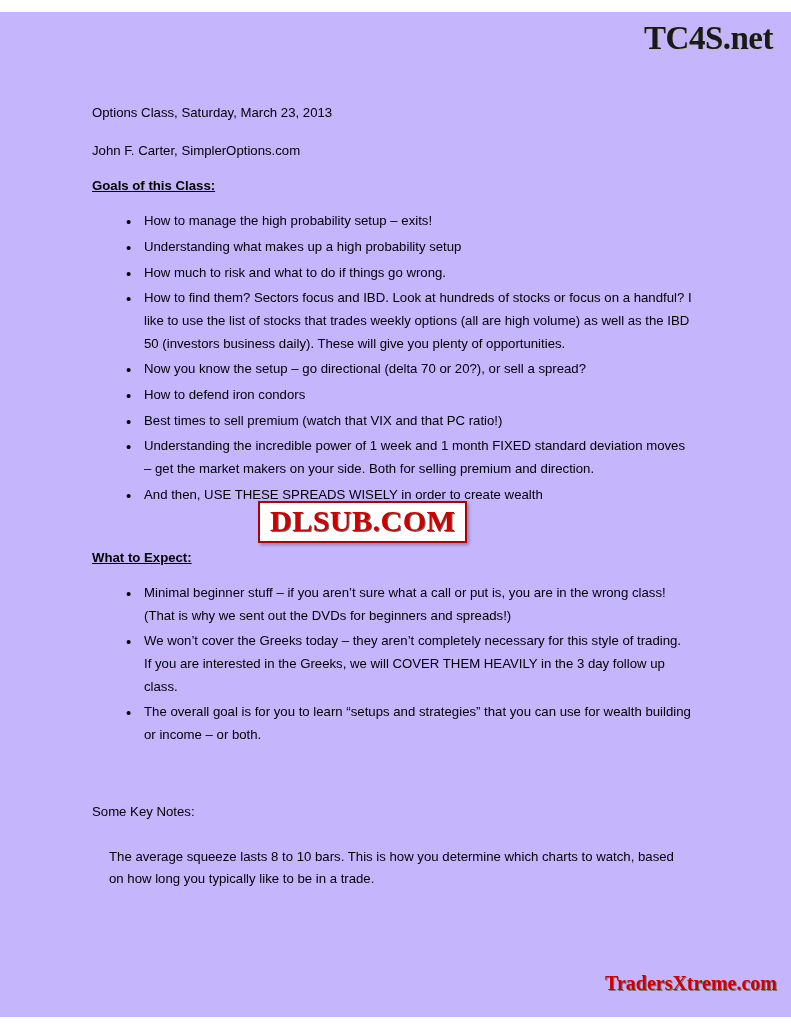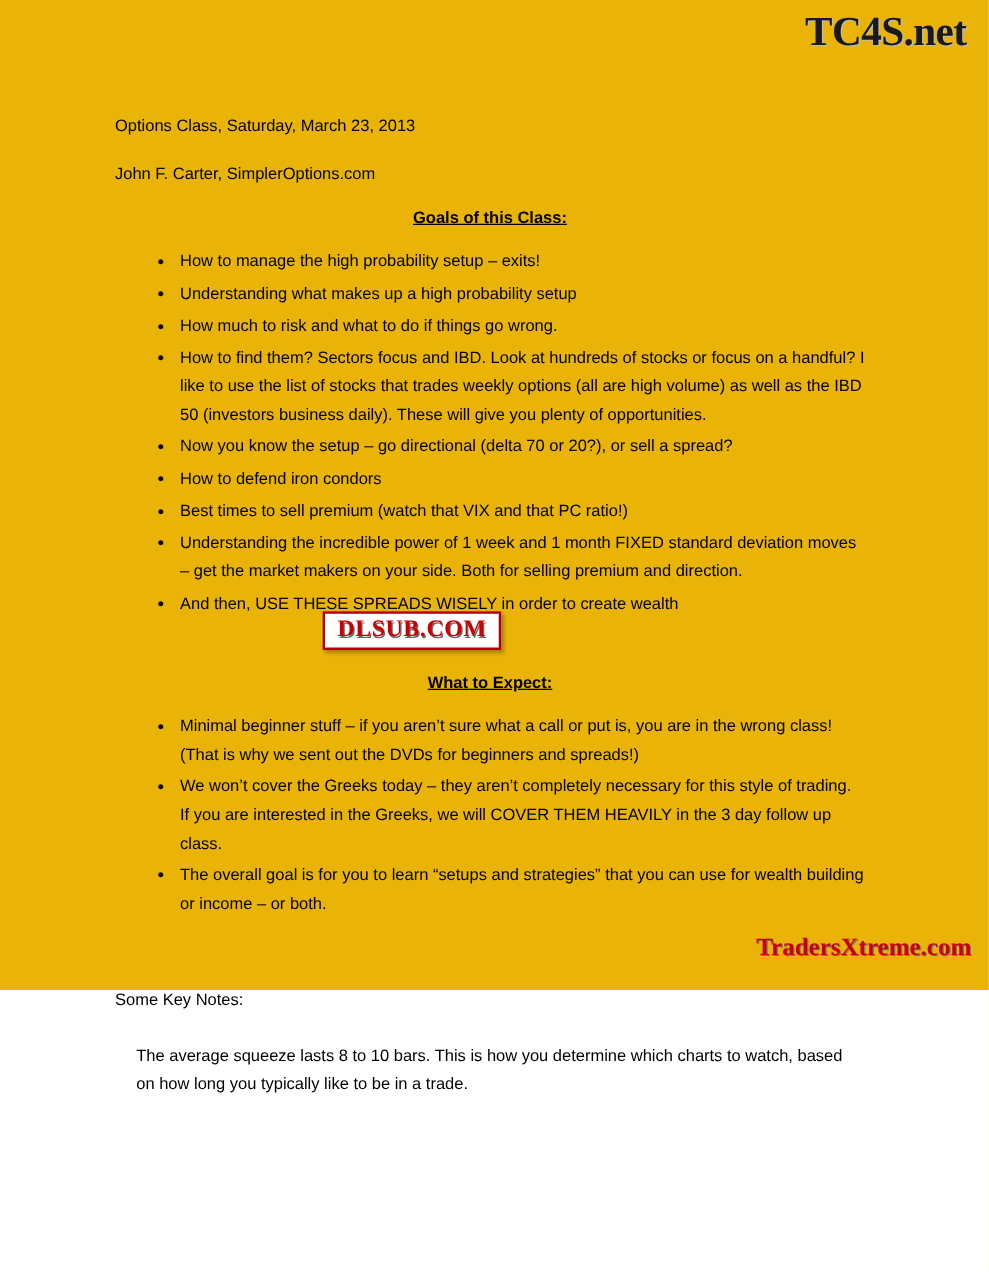--- a/index.html
+++ b/index.html
@@ -11,24 +11,24 @@
     width: 791px;
     height: 1024px;
     position: relative;
     overflow: hidden;
     font-family: "Liberation Sans", sans-serif;
     color: #000000;
   }
 
   .page {
     position: absolute;
-    left: 0; top: 0;
+    left: 0; top: 12px;
     width: 791px;
-    height: 792px;
-    background: #eab308;
+    height: 1005px;
+    background: #c4b5fd;
   }
 
   
   .brand-top {
     position: absolute;
     right: 18px;
     top: 8px;
     font-family: "Liberation Serif", serif;
     font-weight: bold;
     font-size: 33px;
@@ -55,21 +55,21 @@
   .stamp {
     position: absolute;
     left: 258px;
     top: 489px;
     padding: 3px 10px 5px 10px;
     background: #ffffff;
     border: 2px solid #b00000;
     box-shadow: 2px 2px 3px rgba(0,0,0,0.28);
     font-family: "Liberation Serif", serif;
     font-weight: bold;
-    font-size: 19px;
+    font-size: 30px;
     line-height: 1;
     color: #cc0000;
     text-shadow: 1px 1px 0 #6b6b6b;
     letter-spacing: 0.5px;
     white-space: nowrap;
     z-index: 5;
   }
 
   .doc-body {
     position: absolute;
@@ -82,21 +82,20 @@
 
   .line {
     margin: 0 0 17px 0;
   }
   .line.tight { margin-bottom: 13px; }
 
   .section-head {
     font-weight: bold;
     text-decoration: underline;
     margin: 0 0 14px 0;
-    text-align: center;
   }
 
   ul.bullets {
     list-style: none;
     margin: 0 0 6px 0;
     padding: 0;
   }
   ul.bullets > li {
     position: relative;
     padding-left: 52px;

